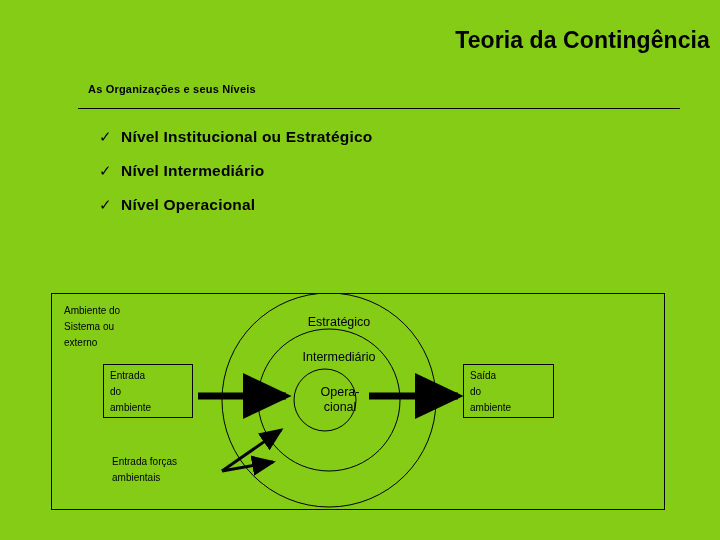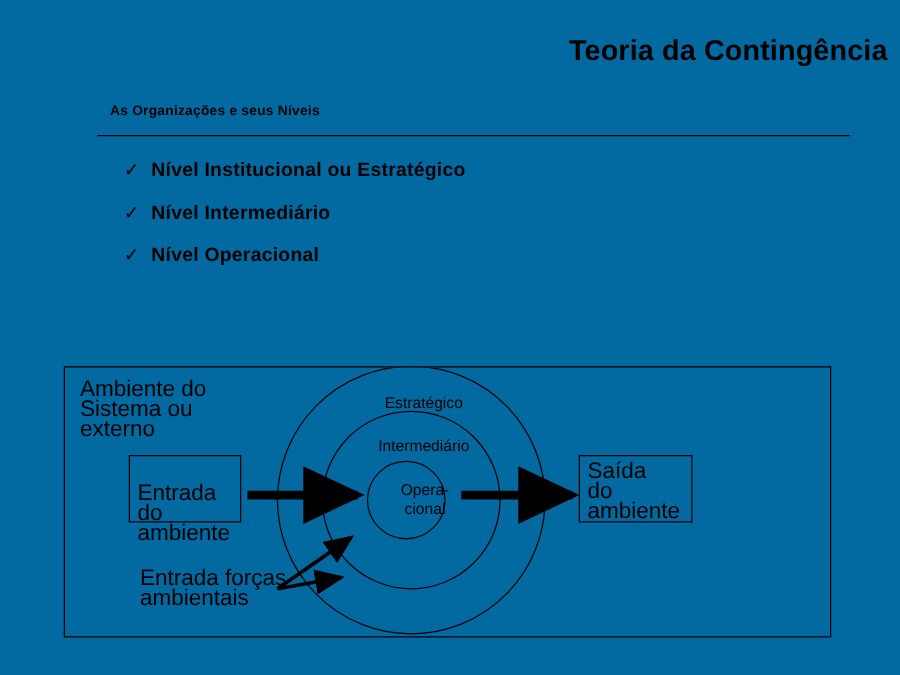--- a/index.html
+++ b/index.html
@@ -10,21 +10,21 @@
   }
   body {
     font-family: "Liberation Sans", sans-serif;
     color: #000000;
   }
   #slide {
     position: relative;
     width: 720px;
     height: 540px;
     overflow: hidden;
-    background: #0369a1;
+    background: #84cc16;
   }
 
   
   #slide-title {
     position: absolute;
     left: 0;
     top: 27px;
     width: 710px;
     text-align: right;
     font-size: 23px;
@@ -92,21 +92,21 @@
     position: absolute;
     left: 0;
     top: 0;
     width: 614px;
     height: 217px;
     display: block;
   }
 
   .diagram-text {
     position: absolute;
-    font-size: 18px;
+    font-size: 10px;
     line-height: 16px;
     color: #000000;
     white-space: pre-line;
   }
 
   
   #env-label {
     left: 12px;
     top: 9px;
   }
@@ -116,21 +116,21 @@
     position: absolute;
     left: 51px;
     top: 70px;
     width: 90px;
     height: 54px;
     border: 1px solid #000000;
     box-sizing: border-box;
   }
   #input-label {
     left: 58px;
-    top: 92px;
+    top: 74px;
   }
 
   
   #output-box {
     position: absolute;
     left: 411px;
     top: 70px;
     width: 91px;
     height: 54px;
     border: 1px solid #000000;

